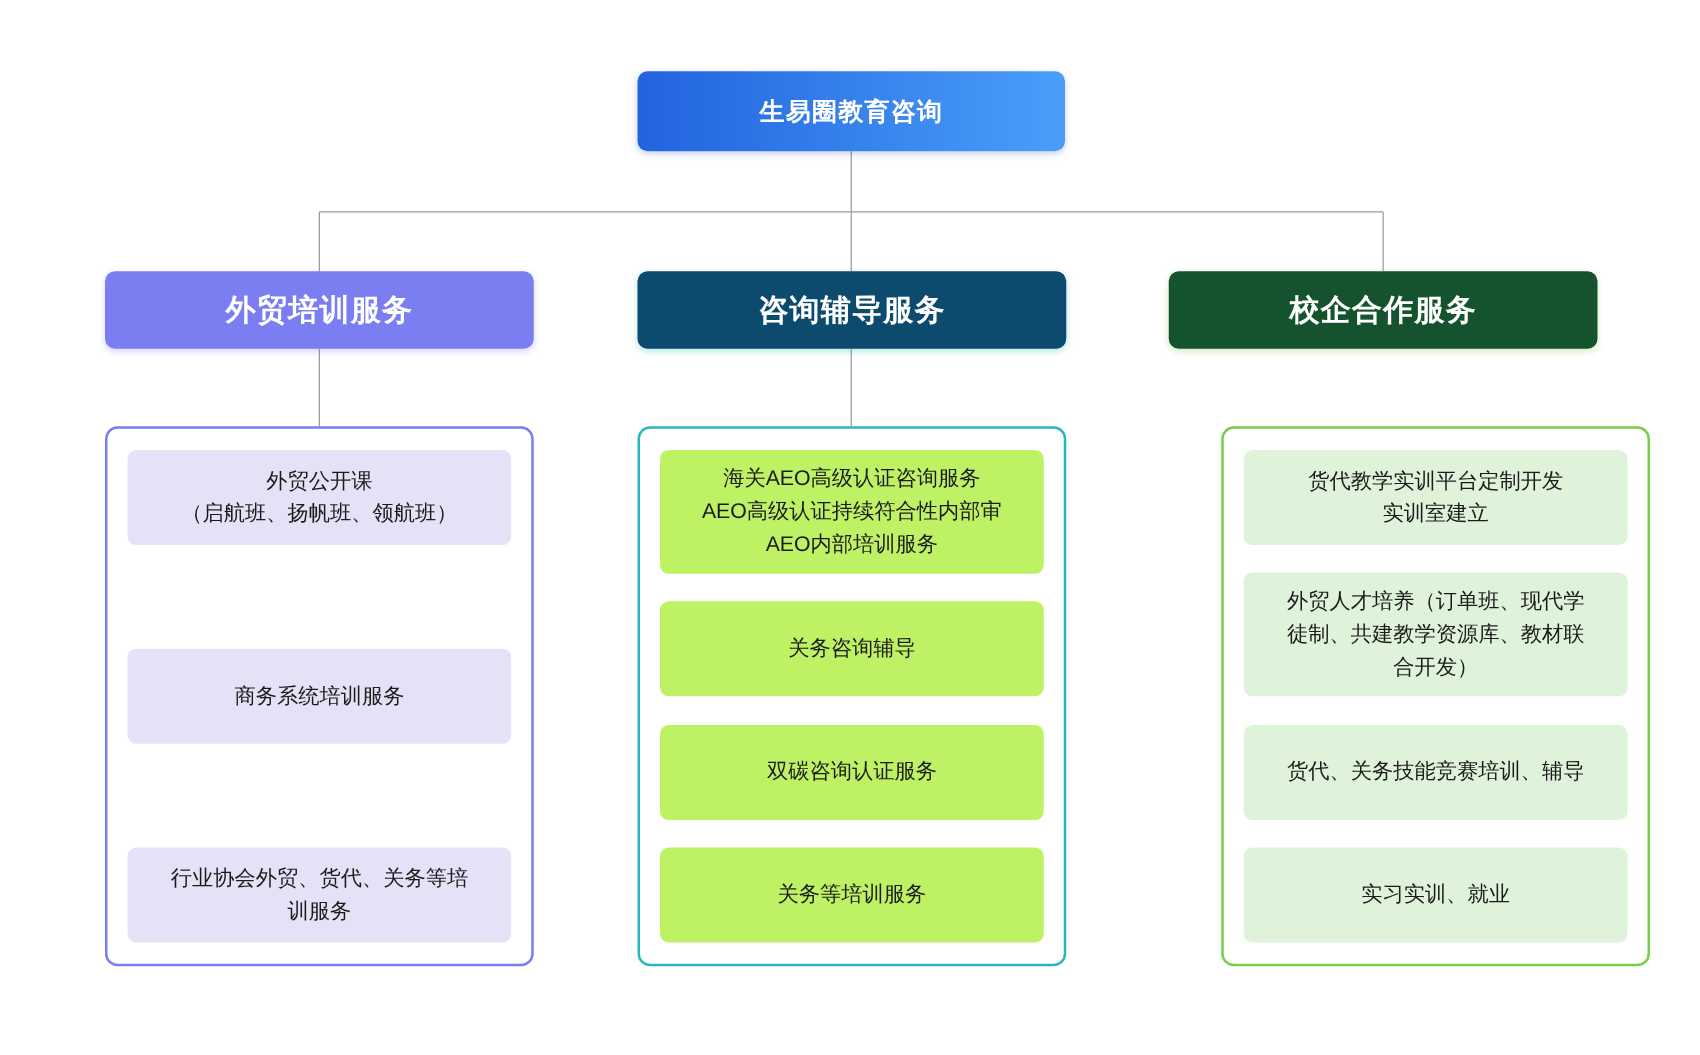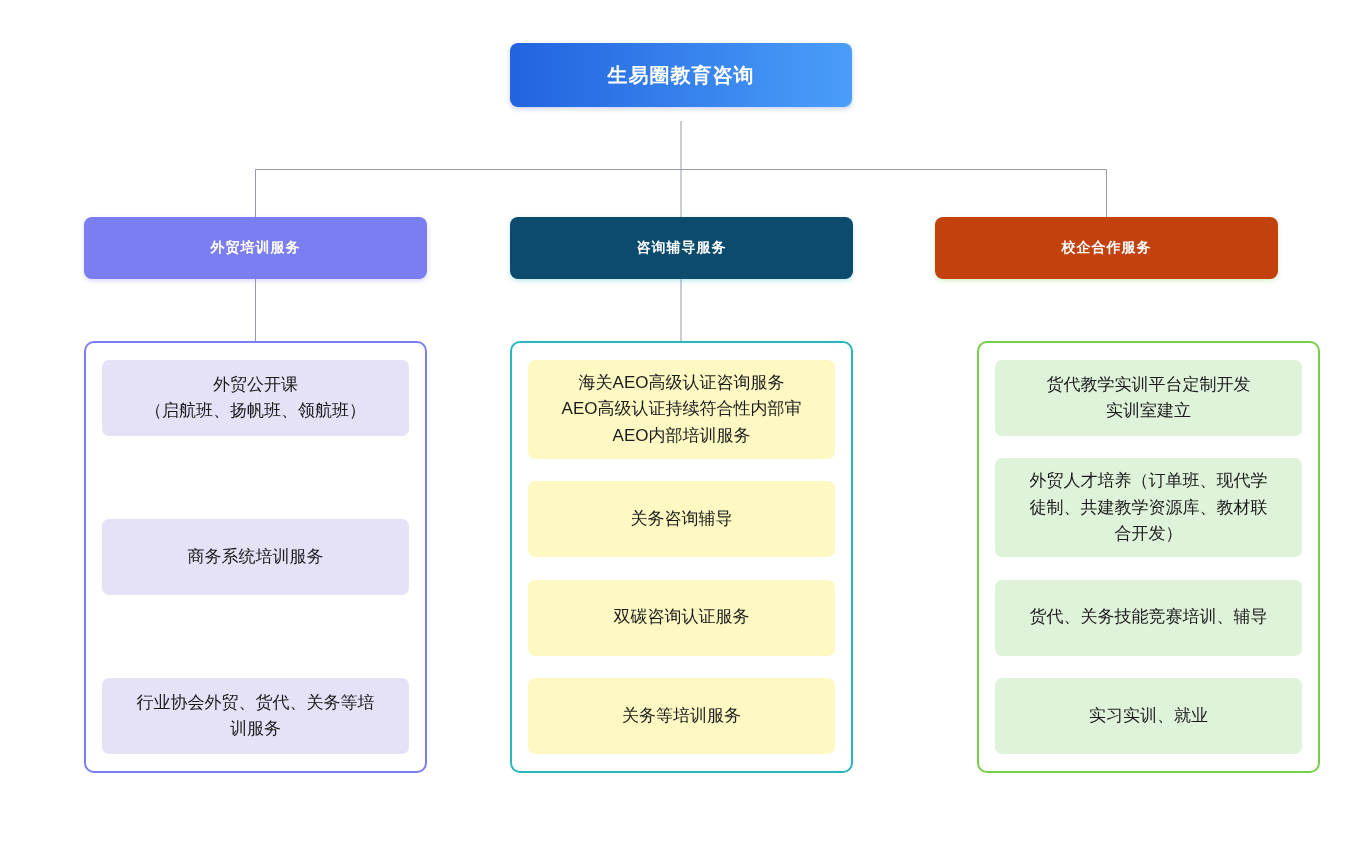--- a/index.html
+++ b/index.html
@@ -18,34 +18,34 @@
     width: 1360px; height: 844px;
     pointer-events: none;
   }
   .node {
     position: absolute;
     display: flex; align-items: center; justify-content: center;
     text-align: center;
     border-radius: 8px;
   }
   .root-node {
-    left: 510px; top: 43px; width: 342px; height: 64px;
+    left: 510px; top: 57px; width: 342px; height: 64px;
     background: linear-gradient(90deg, #2263DF 0%, #4A9EF9 100%);
     color: #ffffff; font-size: 20px; font-weight: bold;
     box-shadow: 0 2px 5px rgba(30, 80, 180, 0.25);
     letter-spacing: 1px;
   }
   .branch-header {
     top: 217px; width: 343px; height: 62px;
-    color: #ffffff; font-size: 14px; font-weight: bold;
+    color: #ffffff; font-size: 24px; font-weight: bold;
     letter-spacing: 1px;
   }
   .header-purple { left: 84px;  background: #7B7EF0; box-shadow: 0 2px 5px rgba(123,126,240,0.3); }
   .header-teal   { left: 510px; background: #0c4a6e; box-shadow: 0 2px 5px rgba(40,183,190,0.3); }
-  .header-green  { left: 935px; background: #c2410c; box-shadow: 0 2px 5px rgba(119,206,75,0.3); }
+  .header-green  { left: 935px; background: #14532d; box-shadow: 0 2px 5px rgba(119,206,75,0.3); }
 
   .branch-container {
     position: absolute;
     top: 341px; width: 343px; height: 432px;
     background: #ffffff;
     border-radius: 10px;
     border: 2px solid transparent;
     display: flex; flex-direction: column;
     justify-content: space-between;
     padding: 17px 16px;
@@ -59,21 +59,21 @@
     min-height: 76px;
     display: flex; align-items: center; justify-content: center;
     text-align: center;
     padding: 10px 27px;
     font-size: 17px;
     line-height: 1.55;
     color: #1b1b1b;
   }
   .leaf span { white-space: pre-line; }
   .leaf-purple { background: #E5E2F7; }
-  .leaf-teal   { background: #fef9c3; }
+  .leaf-teal   { background: #bef264; }
   .leaf-green  { background: #DFF3DA; }
 </style>
 </head>
 <body>
 
 <div class="canvas">
 
   <svg class="connectors" viewBox="0 0 1360 844" xmlns="http://www.w3.org/2000/svg">
 
     <line x1="681" y1="121" x2="681" y2="169.5" stroke="#959BA6" stroke-width="1"></line>

